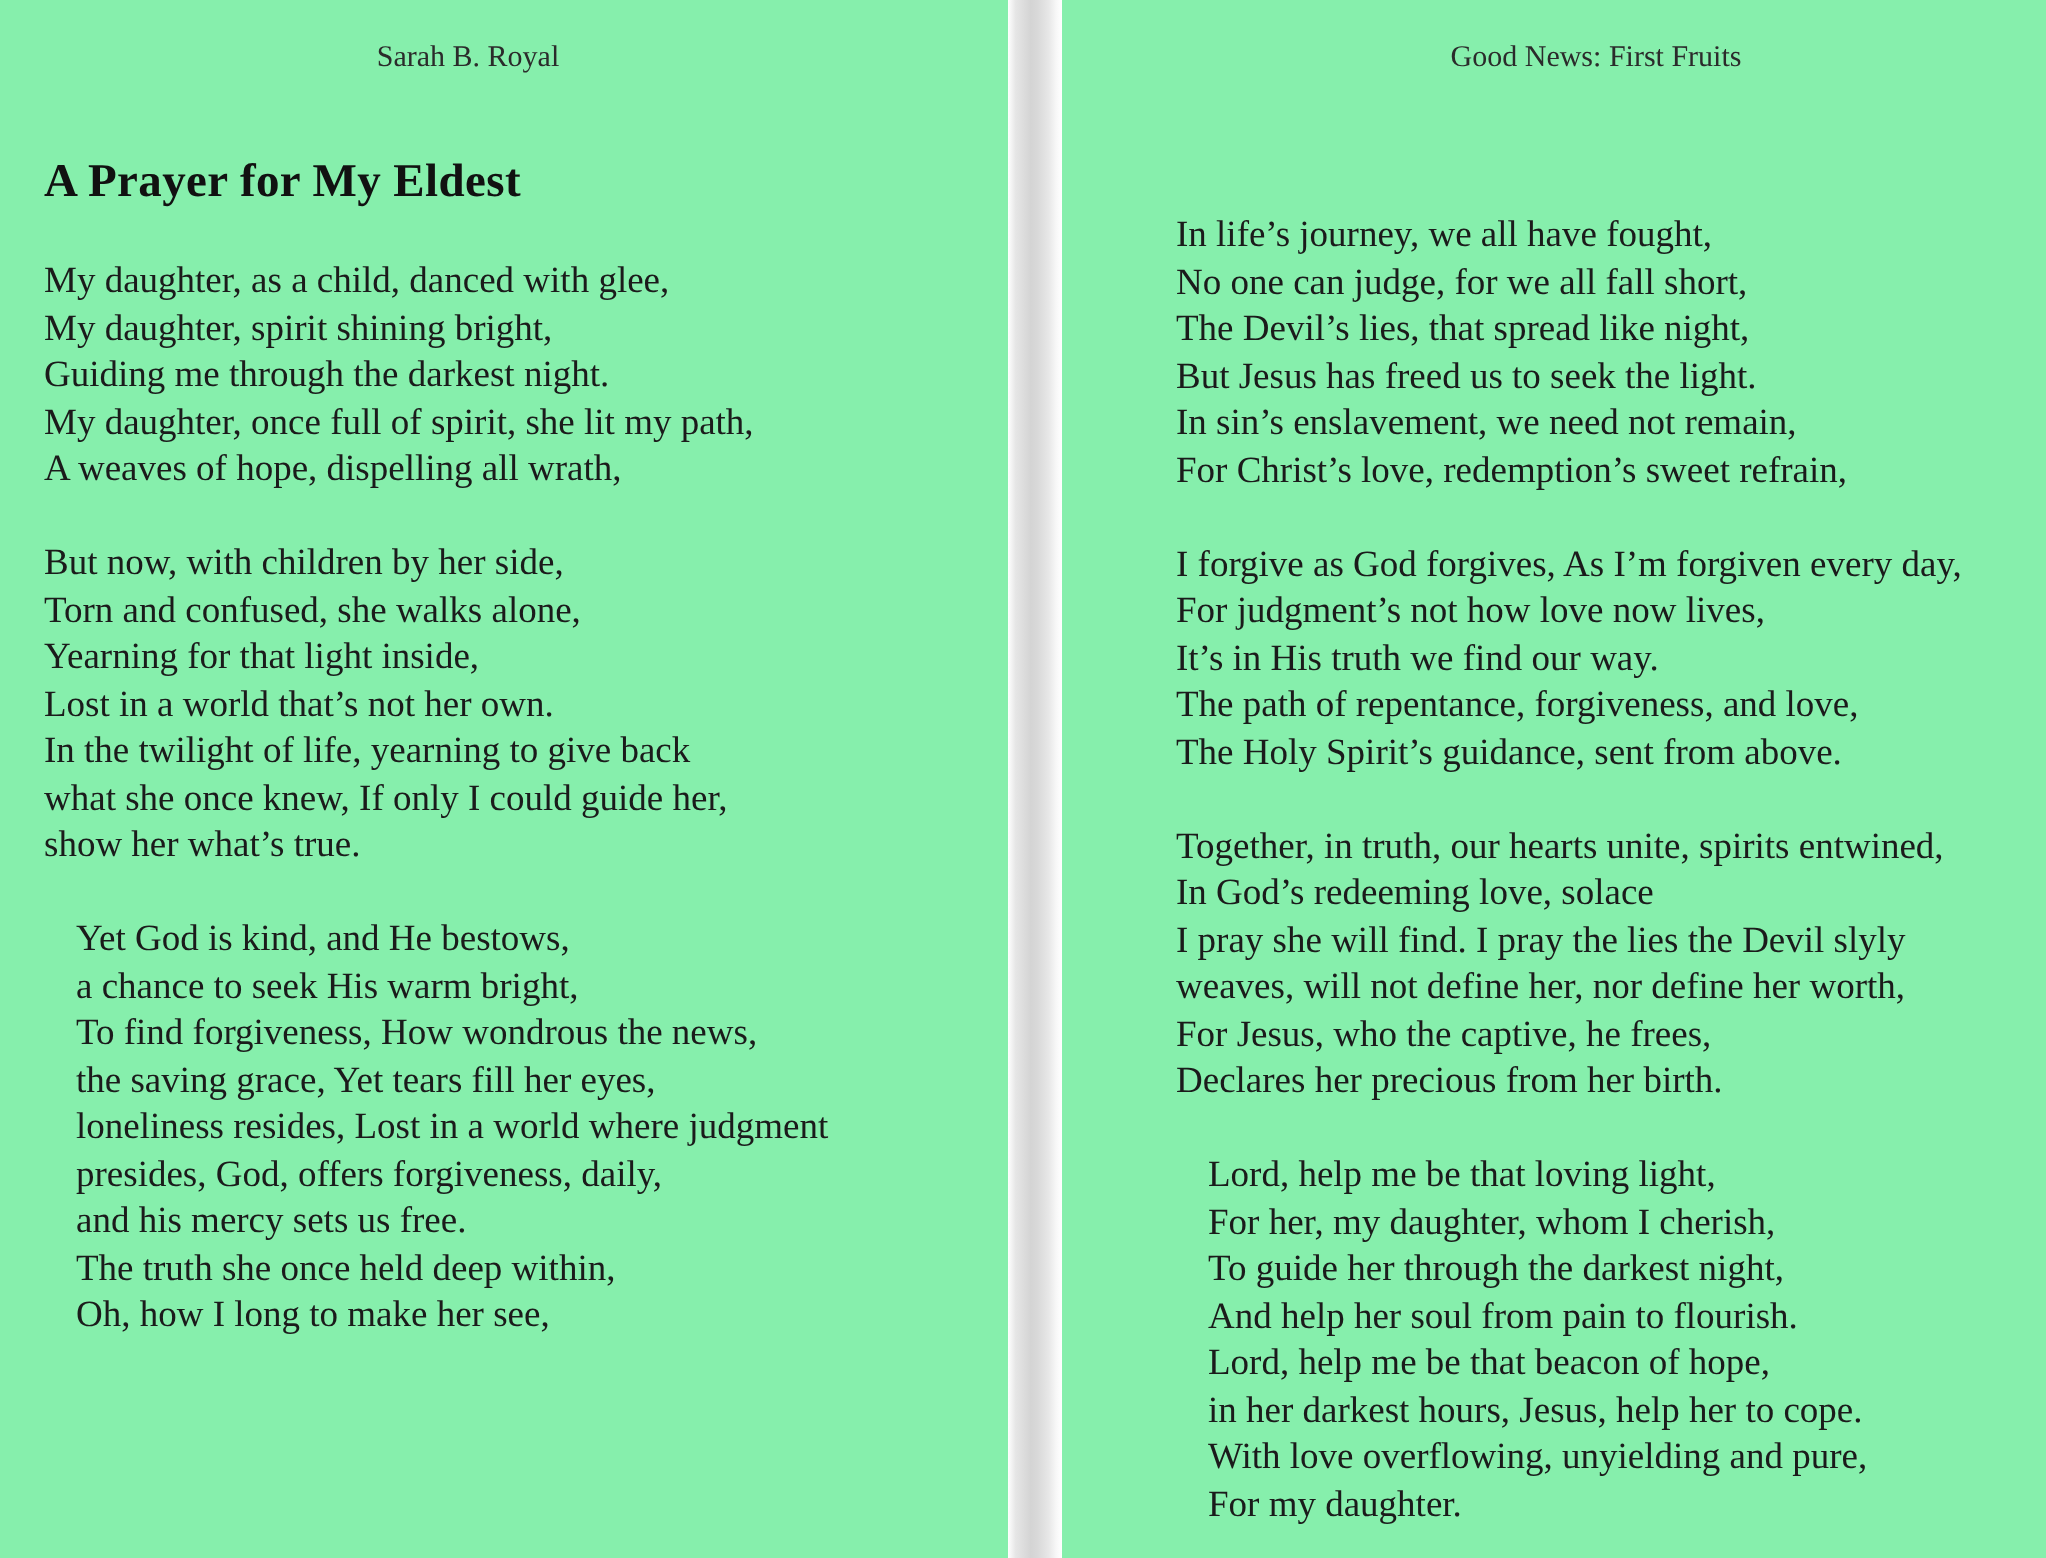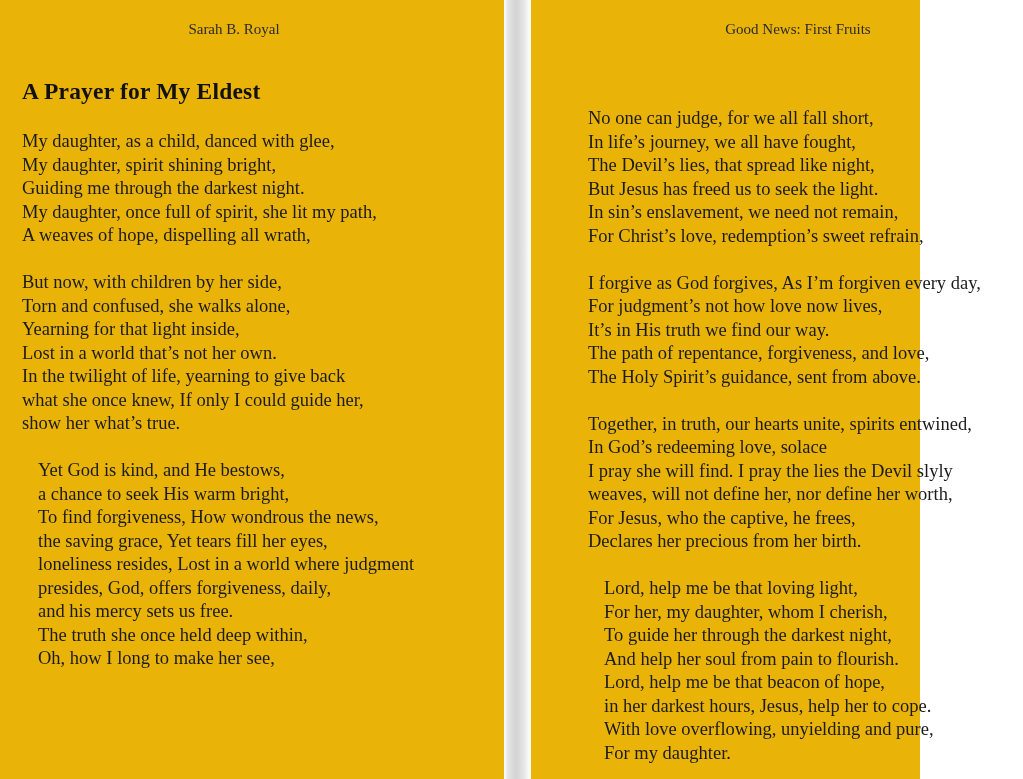--- a/index.html
+++ b/index.html
@@ -6,23 +6,23 @@
     margin: 0;
     padding: 0;
     width: 1023px;
     height: 779px;
     overflow: hidden;
     background: #ffffff;
     font-family: "Liberation Serif", "DejaVu Serif", serif;
   }
   .spread {
     position: relative;
-    width: 920px;
+    width: 1023px;
     height: 779px;
-    background: #eab308;
+    background: #86efac;
   }
   .gutter {
     position: absolute;
     left: 504px;
     top: 0;
     width: 27px;
     height: 779px;
     background: linear-gradient(to right,
       #ffffff 0%,
       #e6e6e6 14%,
@@ -114,22 +114,22 @@
         </div>
       </div>
   </div>
 
   <div class="gutter"></div>
 
   <div class="col col-right">
     <div class="page-header">Good News: First Fruits</div>
     <div class="stanzas">
         <div class="stanza">
+          <div class="line">In life’s journey, we all have fought,</div>
           <div class="line">No one can judge, for we all fall short,</div>
-          <div class="line">In life’s journey, we all have fought,</div>
           <div class="line">The Devil’s lies, that spread like night,</div>
           <div class="line">But Jesus has freed us to seek the light.</div>
           <div class="line">In sin’s enslavement, we need not remain,</div>
           <div class="line">For Christ’s love, redemption’s sweet refrain,</div>
         </div>
         <div class="stanza">
           <div class="line">I forgive as God forgives, As I’m forgiven every day,</div>
           <div class="line">For judgment’s not how love now lives,</div>
           <div class="line">It’s in His truth we find our way.</div>
           <div class="line">The path of repentance, forgiveness, and love,</div>

